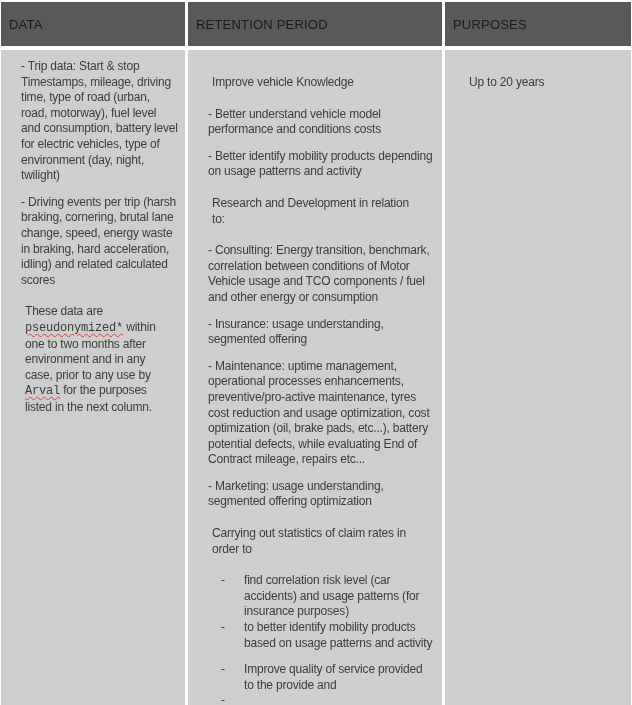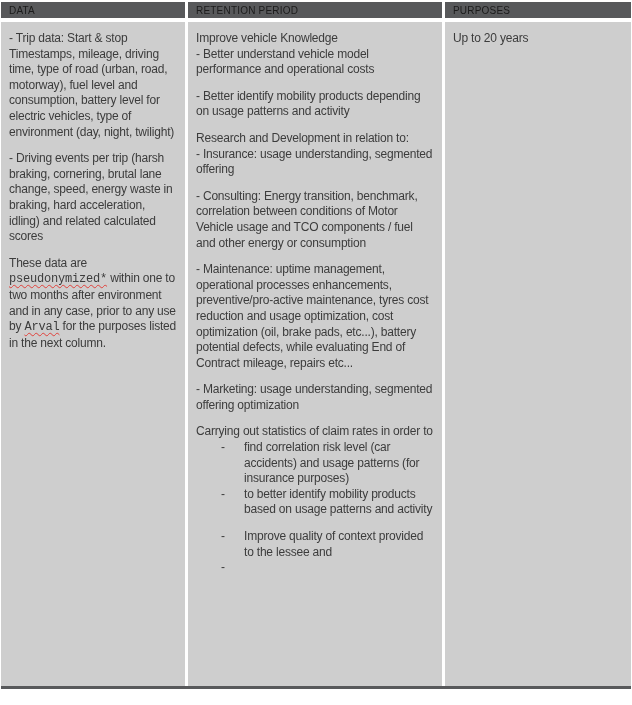--- a/index.html
+++ b/index.html
@@ -15,40 +15,40 @@
   .grid {
     display: grid;
     grid-template-columns: 184px 254px 186px;
     column-gap: 3px;
     row-gap: 4px;
     width: 630px;
   }
   .hcell {
     background: #58595b;
     color: #1b1b1b;
-    height: 16px;
+    height: 44px;
     display: flex;
     align-items: center;
     padding: 0 8px;
-    font-size: 10px;
+    font-size: 13px;
     letter-spacing: 0.2px;
     font-weight: normal;
   }
   .cell {
     background: #cecece;
     height: 664px;
     padding: 9px 7px 0 8px;
     font-size: 12px;
     line-height: 15.6px;
     letter-spacing: -0.2px;
     color: #3c3c3c;
     overflow: hidden;
   }
-  .para  { margin: 0 0 11px 0; }
-  .tight { margin: 0; }
+  .para  { margin: 0 0 11px 12px; }
+  .tight { margin: 16px; }
   .list  { margin: 0 0 11px 0; }
   .li {
     position: relative;
     padding-left: 48px;
   }
   .li .dash {
     position: absolute;
     left: 25px;
     top: 0;
   }
@@ -84,49 +84,49 @@
     </div>
 
     <div class="cell">
       <p class="para">- Trip data: Start &amp; stop Timestamps, mileage, driving time, type of road (urban, road, motorway), fuel level and consumption, battery level for electric vehicles, type of environment (day, night, twilight)</p>
       <p class="para">- Driving events per trip (harsh braking, cornering, brutal lane change, speed, energy waste in braking, hard acceleration, idling) and related calculated scores</p>
       <p class="tight"><span>These data are </span><span class="sq">pseudonymized*</span><span> within one to two months after environment and in any case, prior to any use by </span><span class="sq">Arval</span><span> for the purposes listed in the next column.</span></p>
     </div>
 
     <div class="cell">
       <p class="tight">Improve vehicle Knowledge</p>
-      <p class="para">- Better understand vehicle model performance and operational costs</p>
+      <p class="para">- Better understand vehicle model performance and conditions costs</p>
 
       <p class="para">- Better identify mobility products depending on usage patterns and activity</p>
 
       <p class="tight">Research and Development in relation to:</p>
+      <p class="para">- Consulting: Energy transition, benchmark, correlation between conditions of Motor Vehicle usage and TCO components / fuel and other energy or consumption</p>
+
       <p class="para">- Insurance: usage understanding, segmented offering</p>
-
-      <p class="para">- Consulting: Energy transition, benchmark, correlation between conditions of Motor Vehicle usage and TCO components / fuel and other energy or consumption</p>
 
       <p class="para">- Maintenance: uptime management, operational processes enhancements, preventive/pro-active maintenance, tyres cost reduction and usage optimization, cost optimization (oil, brake pads, etc...), battery potential defects, while evaluating End of Contract mileage, repairs etc...</p>
 
       <p class="para">- Marketing: usage understanding, segmented offering optimization</p>
 
       <p class="tight">Carrying out statistics of claim rates in order to</p>
       <div class="list">
         <div class="li">
           <span class="dash">-</span>
           <span>find correlation risk level (car accidents) and usage patterns (for insurance purposes)</span>
         </div>
         <div class="li">
           <span class="dash">-</span>
           <span>to better identify mobility products based on usage patterns and activity</span>
         </div>
       </div>
 
       <div class="list">
         <div class="li">
           <span class="dash">-</span>
-          <span>Improve quality of context provided to the lessee and</span>
+          <span>Improve quality of service provided to the provide and</span>
         </div>
         <div class="li">
           <span class="dash">-</span>
         </div>
       </div>
     </div>
 
     <div class="cell">
       <p class="tight">Up to 20 years</p>
     </div>

